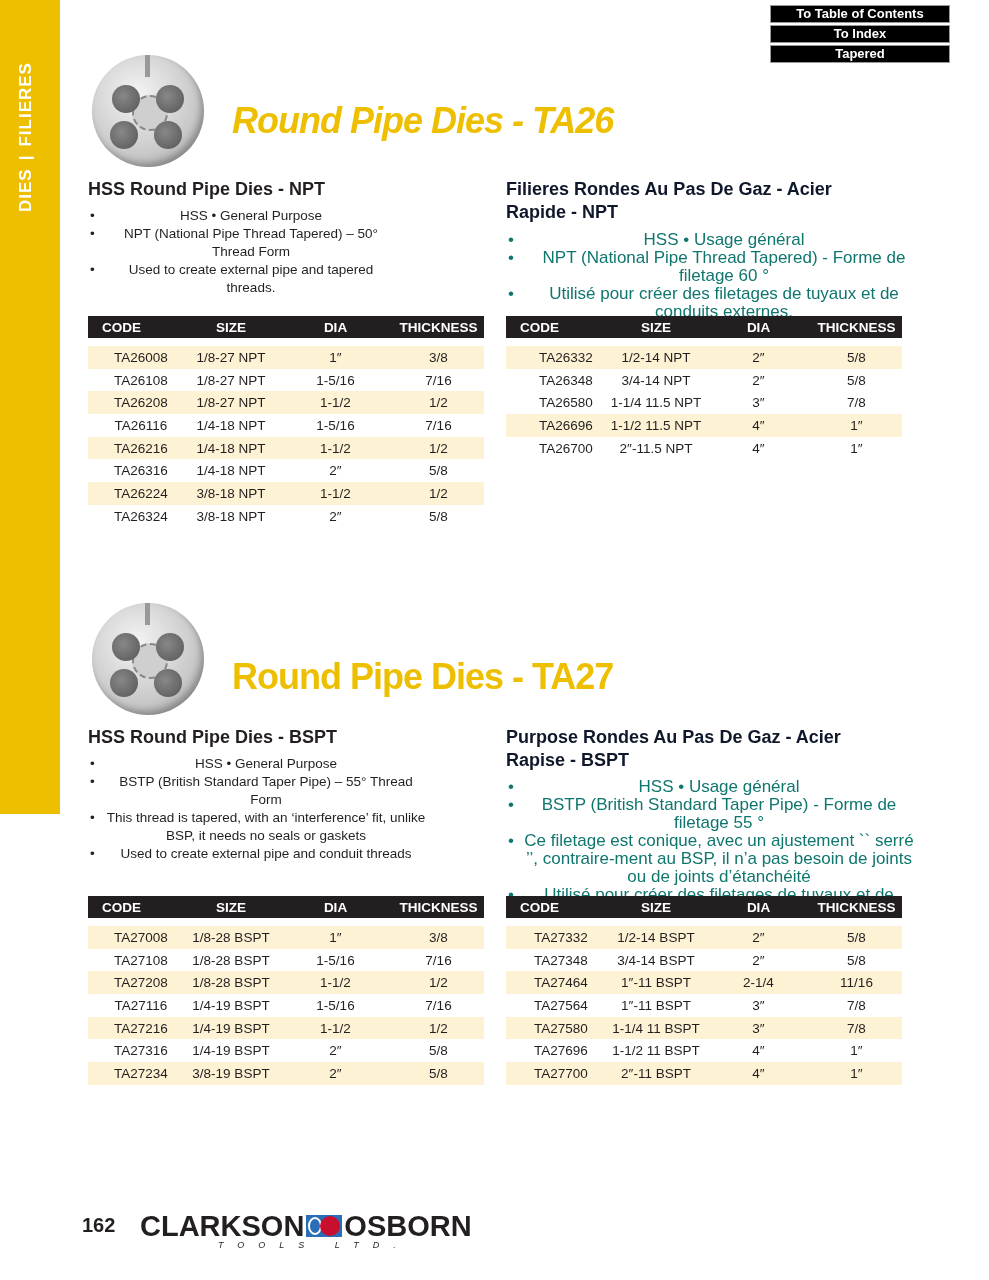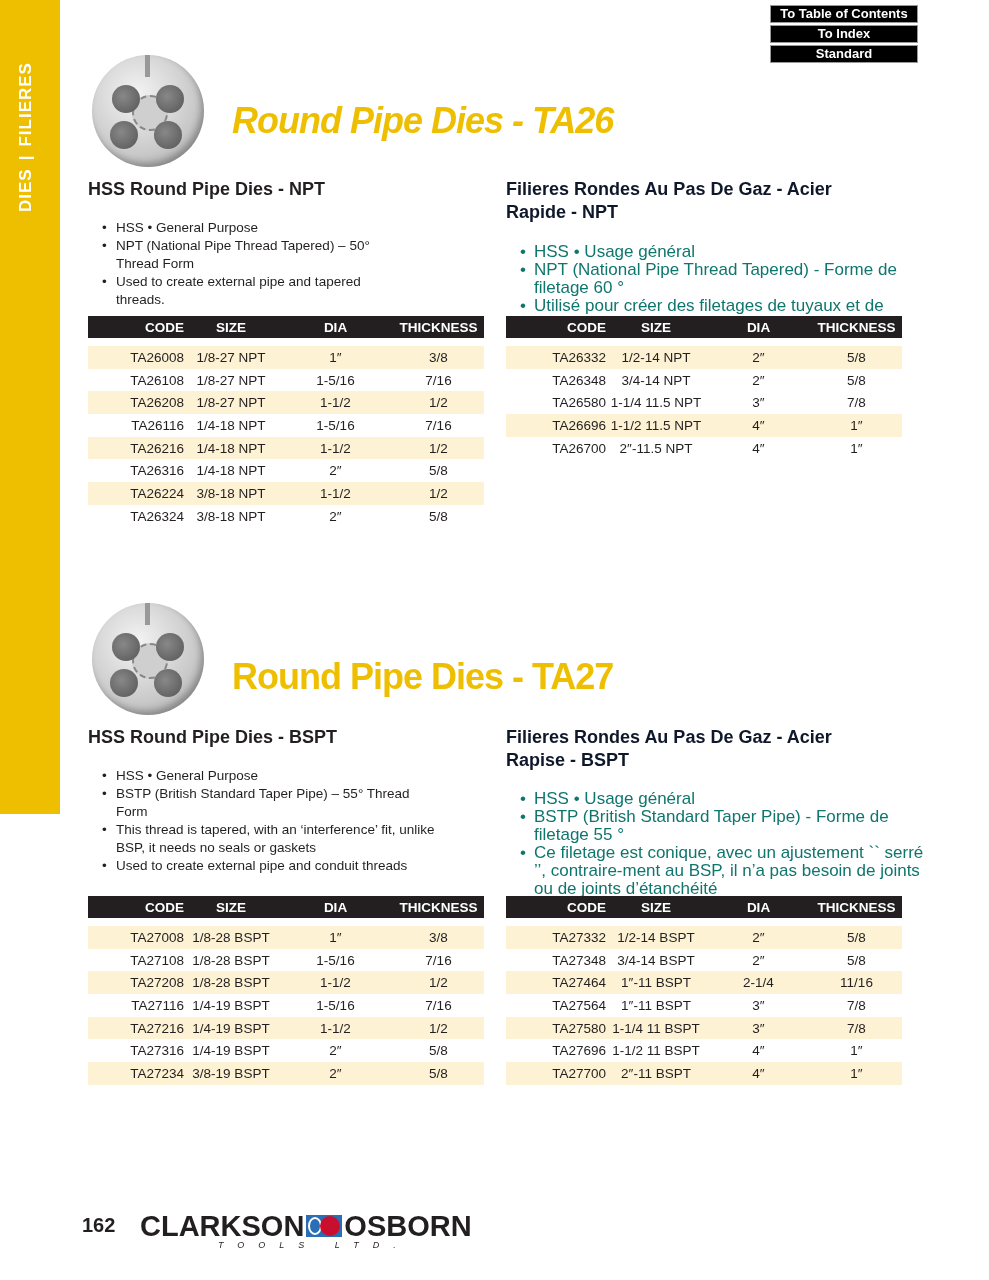--- a/index.html
+++ b/index.html
@@ -1,37 +1,37 @@
 <!DOCTYPE html>
 <html><head>
 <meta charset="utf-8">
 <style>
   html,body{margin:0;padding:0;background:#fff;}
   body{width:989px;height:1280px;position:relative;overflow:hidden;font-family:"Liberation Sans",sans-serif;color:#231f20;}
   .sidebar{position:absolute;left:0;top:0;width:60px;height:814px;background:#eebf00;}
   .sidebar-text{position:absolute;left:16px;top:212px;transform-origin:0 0;transform:rotate(-90deg);color:#fff;font-weight:bold;font-size:17px;letter-spacing:1px;white-space:nowrap;}
   .sidebar-text .sep{margin:0 8px;}
-  .navbox{position:absolute;left:770px;top:5px;width:148px;}
+  .navbox{position:absolute;left:770px;top:5px;width:180px;}
   .navbtn{display:block;background:#000;color:#fff;font-weight:bold;font-size:13px;text-align:center;height:16px;line-height:16px;margin-bottom:2px;border:1px solid #999;cursor:pointer;}
   .die{position:absolute;width:112px;height:112px;border-radius:50%;background:radial-gradient(circle at 40% 35%,#f4f4f4,#c9c9c9 60%,#9a9a9a 100%);box-shadow:inset -3px -4px 6px rgba(0,0,0,.25);}
   .die .hole{position:absolute;width:28px;height:28px;border-radius:50%;background:radial-gradient(circle at 40% 40%,#888,#555);}
   .die .slot{position:absolute;left:53px;top:0;width:5px;height:22px;background:#999;}
   .die .center{position:absolute;left:40px;top:40px;width:32px;height:32px;border-radius:50%;background:#cfcfcf;border:2px dashed #888;}
   .title{position:absolute;left:232px;color:#eebf00;font-weight:bold;font-size:36px;letter-spacing:-1px;white-space:nowrap;}
   .h2{position:absolute;font-weight:bold;font-size:18px;color:#231f20;line-height:23px;}
   .h2.fr{color:#0f172a;}
-  ul.bul{position:absolute;margin:12px;padding:0;list-style:none;font-size:13.5px;line-height:18px;color:#231f20;font-family:"Liberation Sans",sans-serif;}
+  ul.bul{position:absolute;margin:0;padding:0;list-style:none;font-size:13.5px;line-height:18px;color:#231f20;font-family:"Liberation Sans",sans-serif;text-align:center;}
   ul.bul.fr{color:#0f766e;font-size:17px;}
   ul.bul li{position:relative;padding-left:16px;}
   ul.bul li:before{content:"•";position:absolute;left:2px;}
   table.spec{position:absolute;border-collapse:collapse;font-size:13.5px;}
   table.spec th{background:#231f20;color:#fff;font-weight:bold;height:22px;padding:0;font-size:13.5px;}
   table.spec td{height:22.7px;padding:0;text-align:center;}
-  table.spec td.code{text-align:right;padding-left:10px;}
-  table.spec th.code{text-align:right;padding-left:14px;}
+  table.spec td.code{text-align:center;padding-left:10px;}
+  table.spec th.code{text-align:left;padding-left:14px;}
   table.spec tr.gap td{height:8px;background:#fff;}
   table.spec tr.odd td{background:#fdf2d4;}
   .footer-page{position:absolute;left:82px;top:1214px;font-weight:bold;font-size:20px;}
   .logo{position:absolute;left:140px;top:1210px;font-family:"Liberation Sans",sans-serif;font-weight:900;font-size:29px;letter-spacing:0px;color:#231f20;white-space:nowrap;text-align:center;}
   .logo .mark{display:inline-block;width:36px;height:22px;vertical-align:middle;position:relative;top:-2px;background:#2a6fb5;margin:0 2px;}
   .logo .mark:after{content:"";position:absolute;right:2px;top:1px;width:20px;height:20px;border-radius:50%;background:#c8102e;}
   .logo .mark:before{content:"";position:absolute;left:2px;top:2px;width:14px;height:18px;border-radius:50%;border:2px solid #fff;box-sizing:border-box;}
   .tagline{position:absolute;left:218px;top:1240px;font-size:9px;letter-spacing:14px;color:#231f20;white-space:nowrap;font-style:italic;}
 </style>
 </head>
@@ -39,21 +39,21 @@
 
 <div class="sidebar">
   <div class="sidebar-text">
     <span>DIES</span><span class="sep">|</span><span>FILIERES</span>
   </div>
 </div>
 
 <div class="navbox">
   <a class="navbtn">To Table of Contents</a>
   <a class="navbtn">To Index</a>
-  <a class="navbtn">Standard</a>
+  <a class="navbtn">Tapered</a>
 </div>
 
 <div class="die" style="left:92px;top:55px;">
   <div class="slot"></div>
     <div class="center"></div>
   <div class="hole" style="left:20px;top:30px;"></div>
   <div class="hole" style="left:64px;top:30px;"></div>
   <div class="hole" style="left:18px;top:66px;"></div>
   <div class="hole" style="left:62px;top:66px;"></div>
 </div>
@@ -202,21 +202,21 @@
 <div class="title" style="top:656px;">Round Pipe Dies - TA27</div>
 
 <div class="h2" style="left:88px;top:726px;width:400px;">HSS Round Pipe Dies - BSPT</div>
 <ul class="bul" style="left:88px;top:755px;width:340px;">
   <li>HSS  •  General Purpose</li>
   <li>BSTP (British Standard Taper Pipe) – 55° Thread Form</li>
   <li>This thread is tapered, with an ‘interference’ fit, unlike BSP, it needs no seals or gaskets</li>
   <li>Used to create external pipe and conduit threads</li>
 </ul>
 
-<div class="h2 fr" style="left:506px;top:726px;width:380px;">Filieres Rondes Au Pas De Gaz - Acier Rapise - BSPT</div>
+<div class="h2 fr" style="left:506px;top:726px;width:380px;">Purpose Rondes Au Pas De Gaz - Acier Rapise - BSPT</div>
 <ul class="bul fr" style="left:506px;top:778px;width:410px;">
   <li>HSS  •  Usage général</li>
   <li>BSTP (British Standard Taper Pipe) - Forme de filetage 55 °</li>
   <li>Ce filetage est conique, avec un ajustement `` serré ’’, contraire-ment au BSP, il n’a pas besoin de joints ou de joints d’étanchéité</li>
   <li>Utilisé pour créer des filetages de tuyaux et de conduits externes</li>
 </ul>
 
 <table class="spec" style="left:88px;top:896px;width:396px;">
   <colgroup>
       <col style="width:96px">

